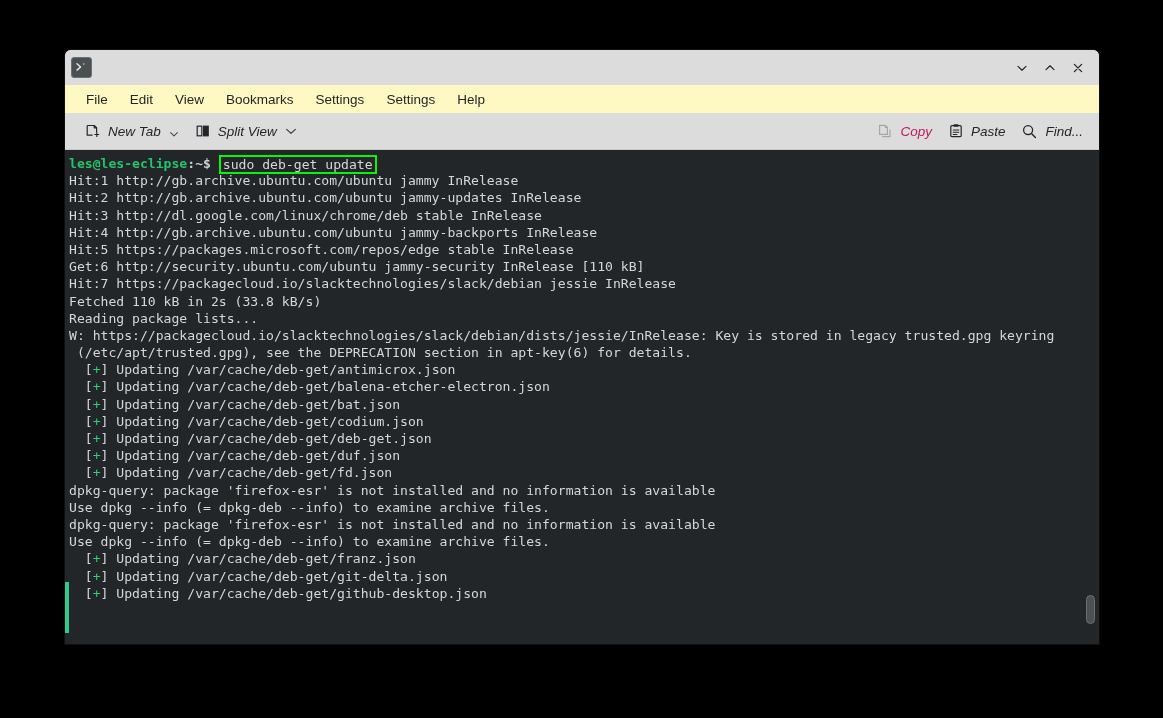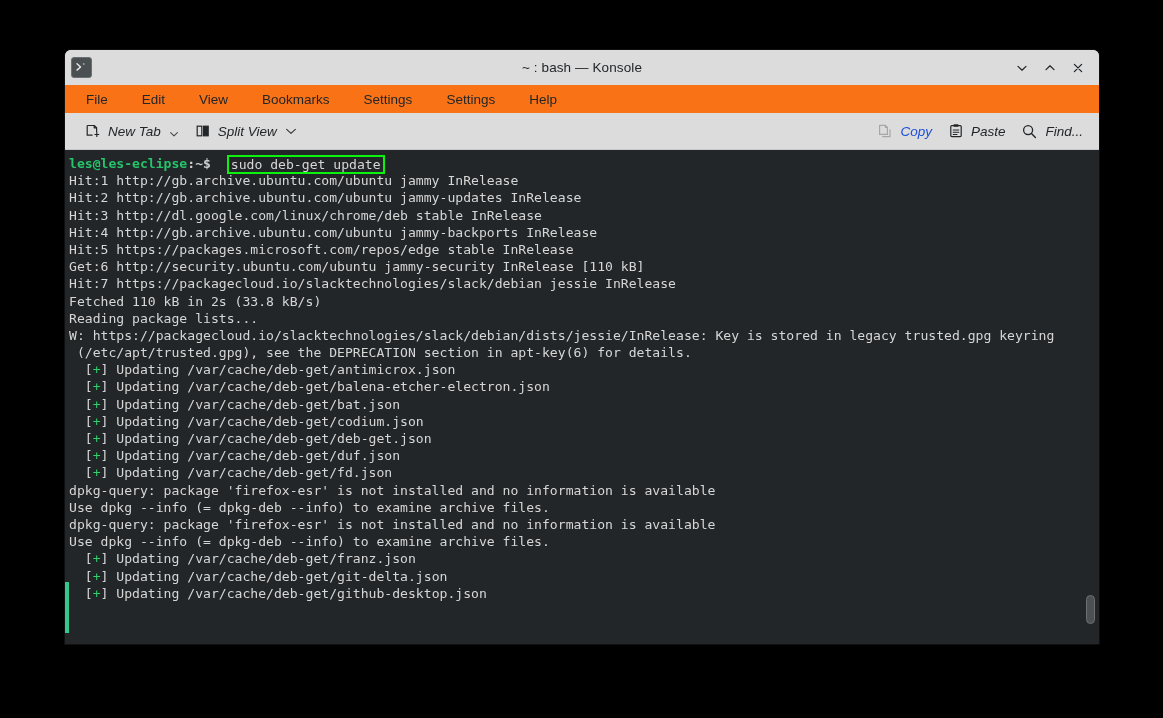--- a/index.html
+++ b/index.html
@@ -81,25 +81,25 @@
     align-items: center;
     justify-content: center;
     border-radius: 3px;
     cursor: default;
   }
   .win-btn svg { display:block; }
 
   
   .menubar {
     height: 28px;
-    background: #f97316;
+    background: #fef9c3;
     display: flex;
     align-items: center;
     padding-left: 10px;
-    gap: 12px;
+    gap: 0px;
   }
   .menu-item {
     font-size: 13.5px;
     color: #232629;
     padding: 4px 11px;
     border-radius: 3px;
     white-space: nowrap;
     cursor: default;
   }
 
@@ -118,21 +118,21 @@
     align-items: center;
     gap: 7px;
     padding: 4px 6px;
     border-radius: 3px;
     font-size: 13.5px;
     color: #232629;
     white-space: nowrap;
     cursor: default;
     font-style: italic;
   }
-  .tb-item.disabled { color: #1d4ed8; }
+  .tb-item.disabled { color: #be185d; }
   .tb-item svg { display:block; flex:none; }
   .tb-spacer { flex: 1 1 auto; }
   .tb-chev { margin-left: 1px; }
 
   
   .terminal {
     position: relative;
     height: 495px;
     background: #232629;
     overflow: hidden;
@@ -150,21 +150,21 @@
   }
   .c-green   { color: #25c46b; font-weight: bold; }
   .c-promptw { color: #cfd0d1; font-weight: bold; }
   .c-plus    { color: #2fcf6a; }
   .c-text    { color: #d6d6d6; }
 
   .cmdbox {
     display: inline-block;
     border: 2px solid #0df20d;
     padding: 0 2px;
-    margin: -1px 8px;
+    margin: -1px 0;
     line-height: 15px;
     vertical-align: -1px;
   }
 
   
   .edge-mark {
     position: absolute;
     left: 0;
     top: 432px;
     width: 4px;
@@ -201,21 +201,20 @@
   <div class="window">
 
     <div class="titlebar">
       <div class="titlebar-icon">
         <svg width="15" height="15" viewBox="0 0 16 16">
           <path d="M3.2 4.0 L7.0 7.4 L3.2 10.8" fill="none" stroke="#e8e8e8" stroke-width="1.5" stroke-linecap="round" stroke-linejoin="round"></path>
           <circle cx="10.4" cy="4.2" r="0.85" fill="#cfcfcf"></circle>
         </svg>
       </div>
 
-      <div class="titlebar-title">~ : bash — Konsole</div>
 
       <div class="win-buttons">
         <div class="win-btn">
           <svg width="14" height="14" viewBox="0 0 14 14">
             <path d="M3 5.4 L7 9.2 L11 5.4" fill="none" stroke="#232629" stroke-width="1.25" stroke-linecap="round" stroke-linejoin="round"></path>
           </svg>
         </div>
         <div class="win-btn">
           <svg width="14" height="14" viewBox="0 0 14 14">
             <path d="M3 8.6 L7 4.8 L11 8.6" fill="none" stroke="#232629" stroke-width="1.25" stroke-linecap="round" stroke-linejoin="round"></path>

